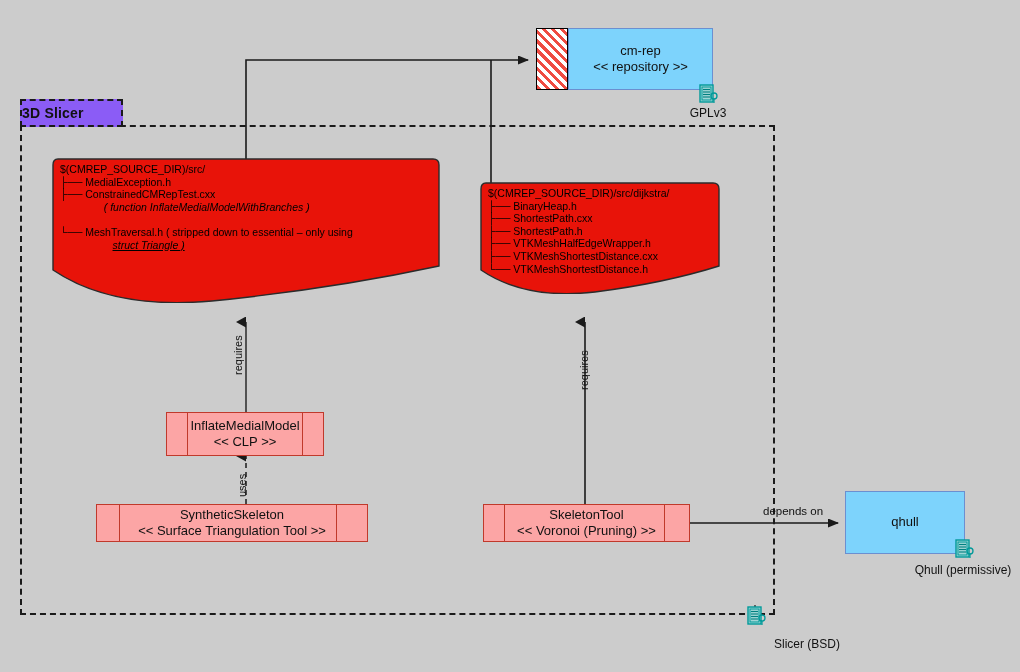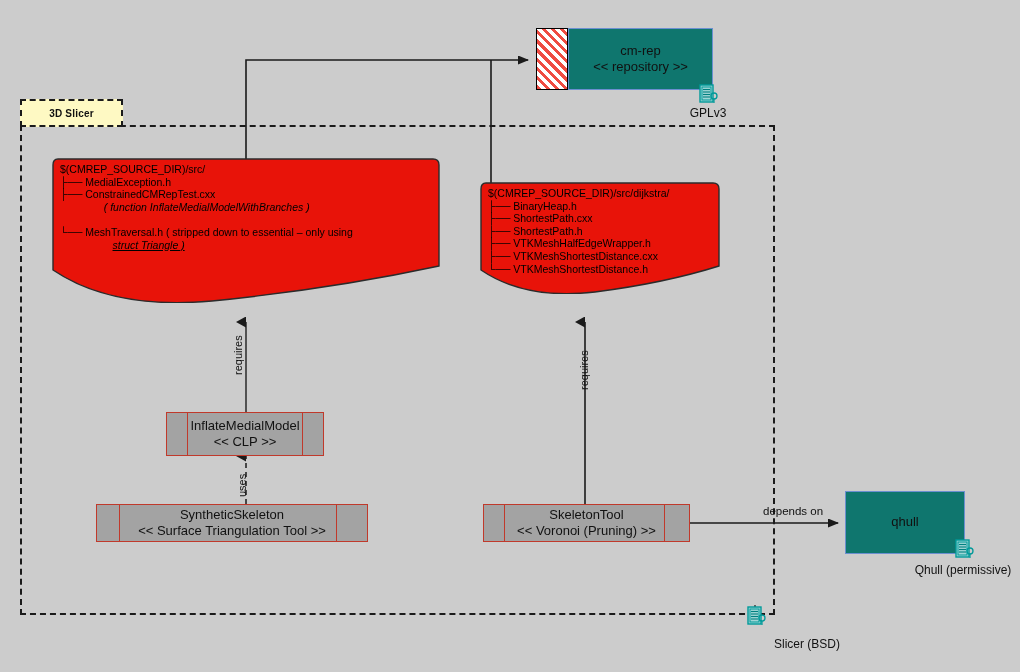--- a/index.html
+++ b/index.html
@@ -17,23 +17,23 @@
   .pkg-body{
     position:absolute;
     border:2px dashed #1a1a1a;
     box-sizing:border-box;
     background:transparent;
   }
   .pkg-tab{
     position:absolute;
     border:2px dashed #1a1a1a;
     box-sizing:border-box;
-    background:#fef9c3;
-    display:flex;align-items:center;justify-content:center;
-    font-size:10px;font-weight:bold;color:#111;
+    background:#8b5cf6;
+    display:flex;align-items:center;
+    font-size:14px;font-weight:bold;color:#111;
     letter-spacing:.2px;
   }
 
   
   .note{
     position:absolute;
     box-sizing:border-box;
   }
   .note .note-text{
     position:absolute;
@@ -53,22 +53,22 @@
     position:absolute;
     box-sizing:border-box;
     display:flex;align-items:center;justify-content:center;
     text-align:center;
   }
   .component .cmp-label{
     font-size:13px;color:#111;line-height:16.5px;
     white-space:pre-line;
     z-index:2;
   }
-  .comp-pink{background:#a3a3a3;border:1.4px solid #c0392b;}
-  .comp-blue{background:#0f766e;border:1.4px solid #6b8fd0;}
+  .comp-pink{background:#fca5a5;border:1.4px solid #c0392b;}
+  .comp-blue{background:#7dd3fc;border:1.4px solid #6b8fd0;}
   .tabline{
     position:absolute;top:0;bottom:0;width:0;
     border-left:1.4px solid #c0392b;
   }
 
   
   .hatch{
     position:absolute;
     box-sizing:border-box;
     border:1.6px solid #000;

